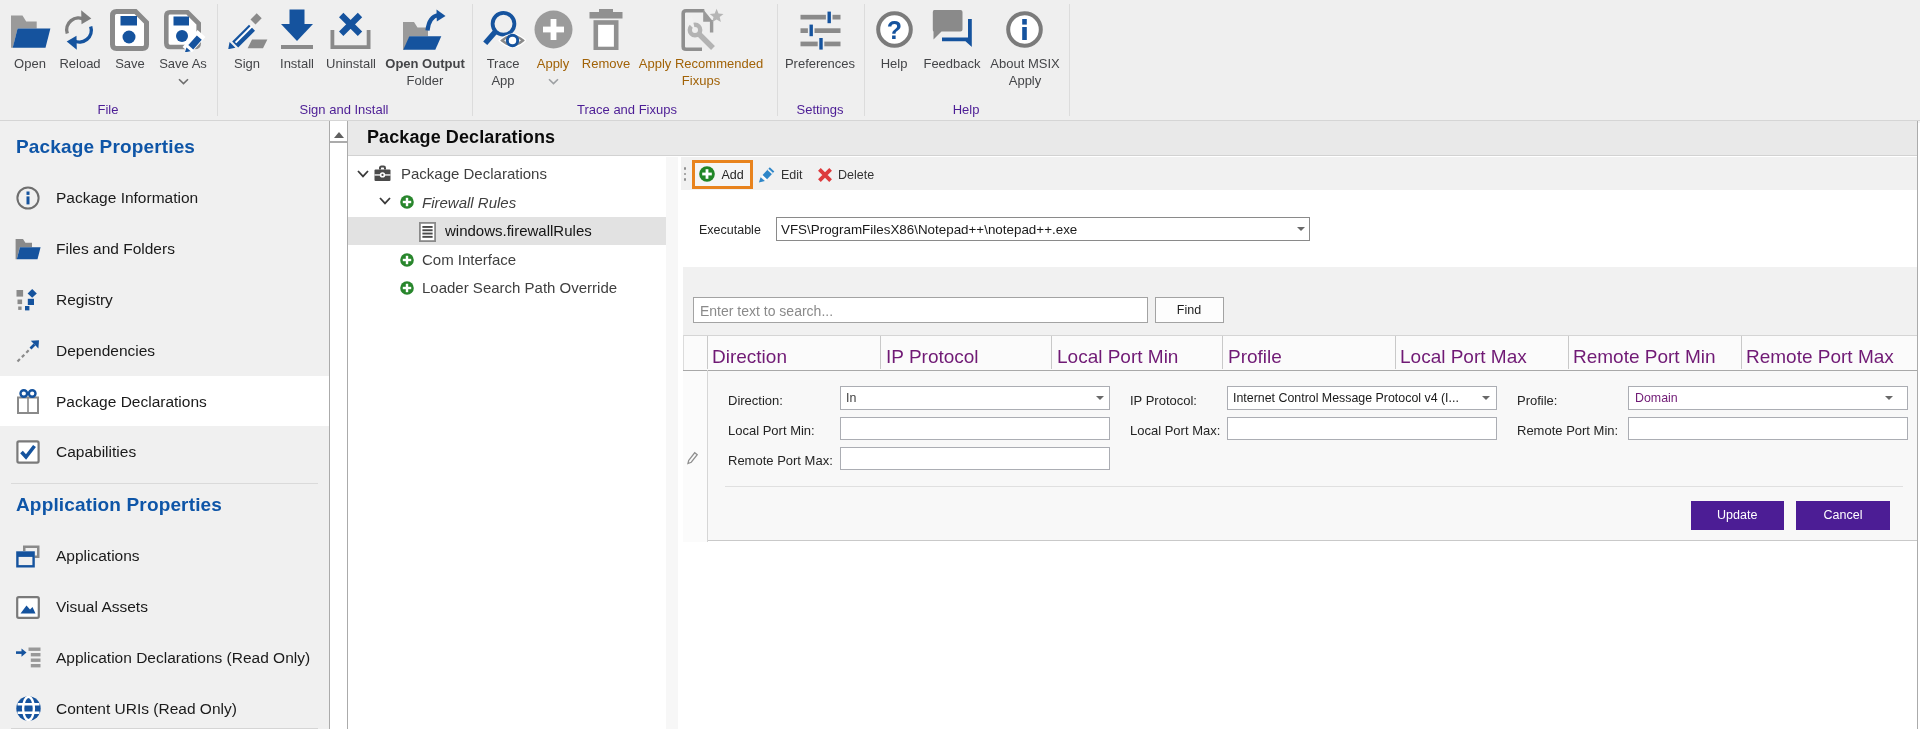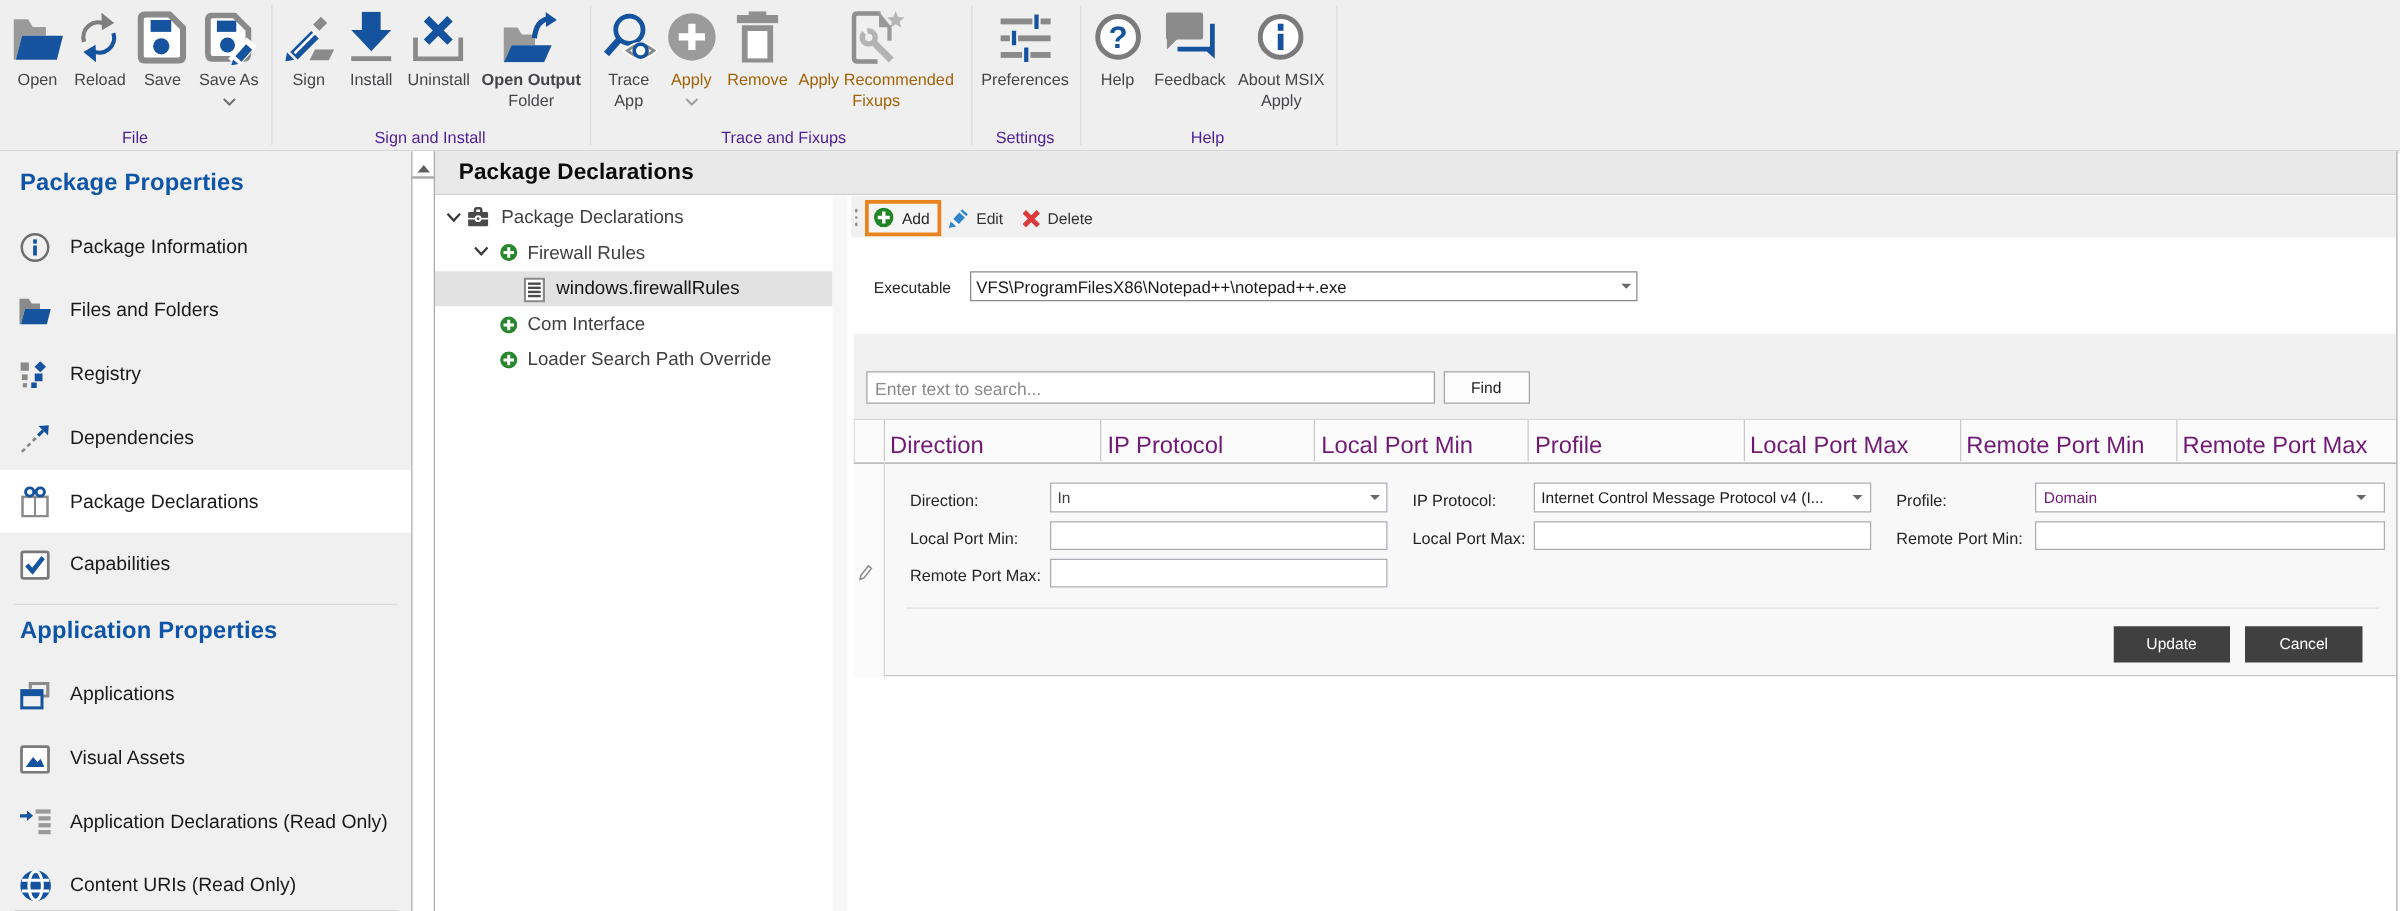--- a/index.html
+++ b/index.html
@@ -10,21 +10,21 @@
 .glbl { position:absolute; text-align:center; font-size:13px; color:#4c1d95; white-space:nowrap; }
 .dis { color:#a16207; }
 .sep { position:absolute; top:4px; width:1px; height:112px; background:#dcdcdc; }
 .sbtext { position:absolute; left:56px; font-size:15.5px; color:#1a1a1a; white-space:nowrap; }
 .sbhead { position:absolute; left:16px; font-size:19px; font-weight:bold; color:#0e55a7; white-space:nowrap; letter-spacing:0.15px; }
 .treetext { position:absolute; font-size:15px; color:#3f3f3f; white-space:nowrap; }
 .flabel { position:absolute; font-size:13px; color:#242424; white-space:nowrap; }
 .fbox { position:absolute; background:#fff; border:1px solid #abadb3; }
 .combo-arrow { position:absolute; width:0; height:0; border-left:4px solid transparent; border-right:4px solid transparent; border-top:4.5px solid #686868; }
 .hcol { position:absolute; font-size:19px; color:#701a75; white-space:nowrap; }
-.btn { position:absolute; background:#404040; color:#fff; font-size:12.5px; text-align:center; line-height:28.5px; }
+.btn { position:absolute; background:#4c1d95; color:#fff; font-size:12.5px; text-align:center; line-height:28.5px; }
 </style>
 </head>
 <body>
 
 <div class="ab" id="ribbon" style="left:0;top:0;width:1920px;height:120px;background:#efefef;"></div>
 <div class="ab" style="left:0;top:120px;width:1920px;height:1px;background:#d5d5d5;"></div>
 <div class="ab" style="left:0;top:121px;width:1920px;height:2px;background:#f3f3f3;"></div>
 
 <div class="sep" style="left:217px;"></div>
 <div class="sep" style="left:472px;"></div>
@@ -249,21 +249,21 @@
 <div class="ab" style="left:329px;top:121px;width:19px;height:608px;background:#fff;border-left:1px solid #ababab;border-right:1px solid #ababab;"></div>
 <div class="ab" style="left:329px;top:140.5px;width:19px;height:2px;background:#ababab;"></div>
 <div class="ab" style="left:334px;top:132px;width:0;height:0;border-left:5px solid transparent;border-right:5px solid transparent;border-bottom:6px solid #606060;"></div>
 
 <div class="ab" style="left:348px;top:121px;width:1569px;height:35px;background:#e9e9e9;border-bottom:1px solid #d2d2d2;"></div>
 <div class="ab" style="left:367px;top:126.5px;font-size:18px;font-weight:bold;color:#0b0b0b;white-space:nowrap;letter-spacing:0.1px;">Package Declarations</div>
 
 <div class="ab" style="left:348px;top:157px;width:318px;height:572px;background:#fff;"></div>
 <div class="ab" style="left:348px;top:217px;width:318px;height:28px;background:#e2e2e2;"></div>
 <div class="treetext" style="left:401px;top:165px;">Package Declarations</div>
-<div class="treetext" style="left:422px;top:193.5px;">Firewall Rules</div>
+<div class="treetext" style="left:422px;top:193.5px;font-style:italic;">Firewall Rules</div>
 <div class="treetext" style="left:445px;top:222px;color:#141414;">windows.firewallRules</div>
 <div class="treetext" style="left:422px;top:250.5px;">Com Interface</div>
 <div class="treetext" style="left:422px;top:279px;">Loader Search Path Override</div>
 
 <svg class="ab" style="left:357px;top:170px;" width="12" height="8" viewBox="0 0 12 8">
   <path fill="none" stroke="#3a3a3a" stroke-width="1.8" d="M1 1 L6 6.4 L11 1"></path>
 </svg>
 <svg class="ab" style="left:373.5px;top:164.5px;" width="17" height="17" viewBox="0 0 17 17">
   <path fill="none" stroke="#4a4a4a" stroke-width="2" d="M6 4.5 V3 Q6 1.6 7.4 1.6 H9.6 Q11 1.6 11 3 V4.5"></path>
   <rect fill="#4a4a4a" x="0.5" y="4.5" width="16" height="11.5" rx="1"></rect>

